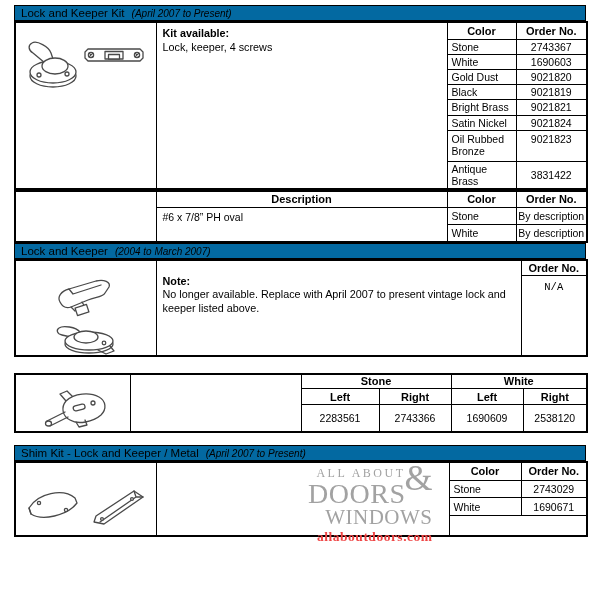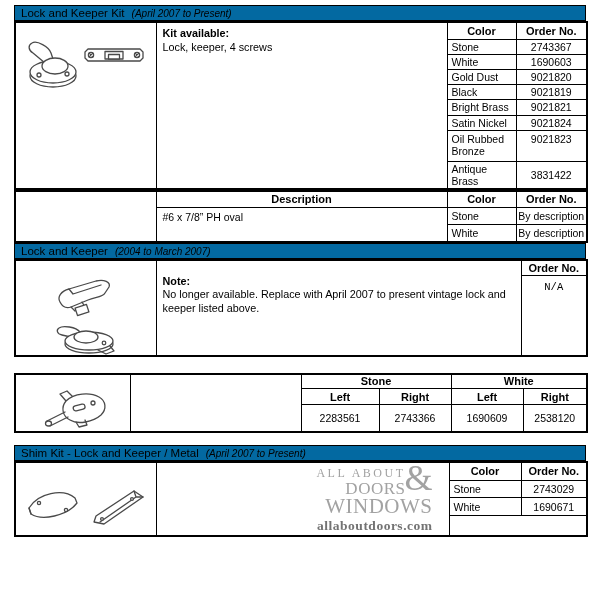--- a/index.html
+++ b/index.html
@@ -37,24 +37,24 @@
   svg { display:block; position:absolute; }
   .stroke { fill:#fff; stroke:#4a4a4a; stroke-width:1.3; stroke-linejoin:round; stroke-linecap:round; }
   .nofill { fill:none; stroke:#4a4a4a; stroke-width:1.1; stroke-linejoin:round; stroke-linecap:round; }
 
   .wmcell { position:relative; vertical-align:top; }
   .wm { position:absolute; top:1px; right:16px; text-align:right;
         font-family:"Liberation Serif", serif; color:#a2a2a2; line-height:1; }
   .wm-top { display:flex; justify-content:flex-end; align-items:flex-start; }
   .wm-left { text-align:right; }
   .wm-allabout { font-size:12px; letter-spacing:2.5px; padding-top:3px; }
-  .wm-doors { font-size:17px; letter-spacing:0.5px; margin-top:1px;margin-left:36px; }
+  .wm-doors { font-size:28px; letter-spacing:0.5px; margin-top:1px;margin-left:36px; }
   .wm-amp { font-size:36px; line-height:0.82; margin-left:-1px; }
   .wm-windows { font-size:21px; letter-spacing:0.5px; margin-top:-1px; }
-  .wm-url { font-size:13.5px; font-weight:bold; color:#737373; letter-spacing:0.5px; margin-top:2px; }
+  .wm-url { font-size:13.5px; font-weight:bold; color:#ef4444; letter-spacing:0.5px; margin-top:2px; }
 </style>
 </head>
 <body>
 
 <div class="doc">
 
 
   <div class="gbar">
     <span>Lock and Keeper Kit</span><span class="date">(April 2007 to Present)</span>
   </div>

